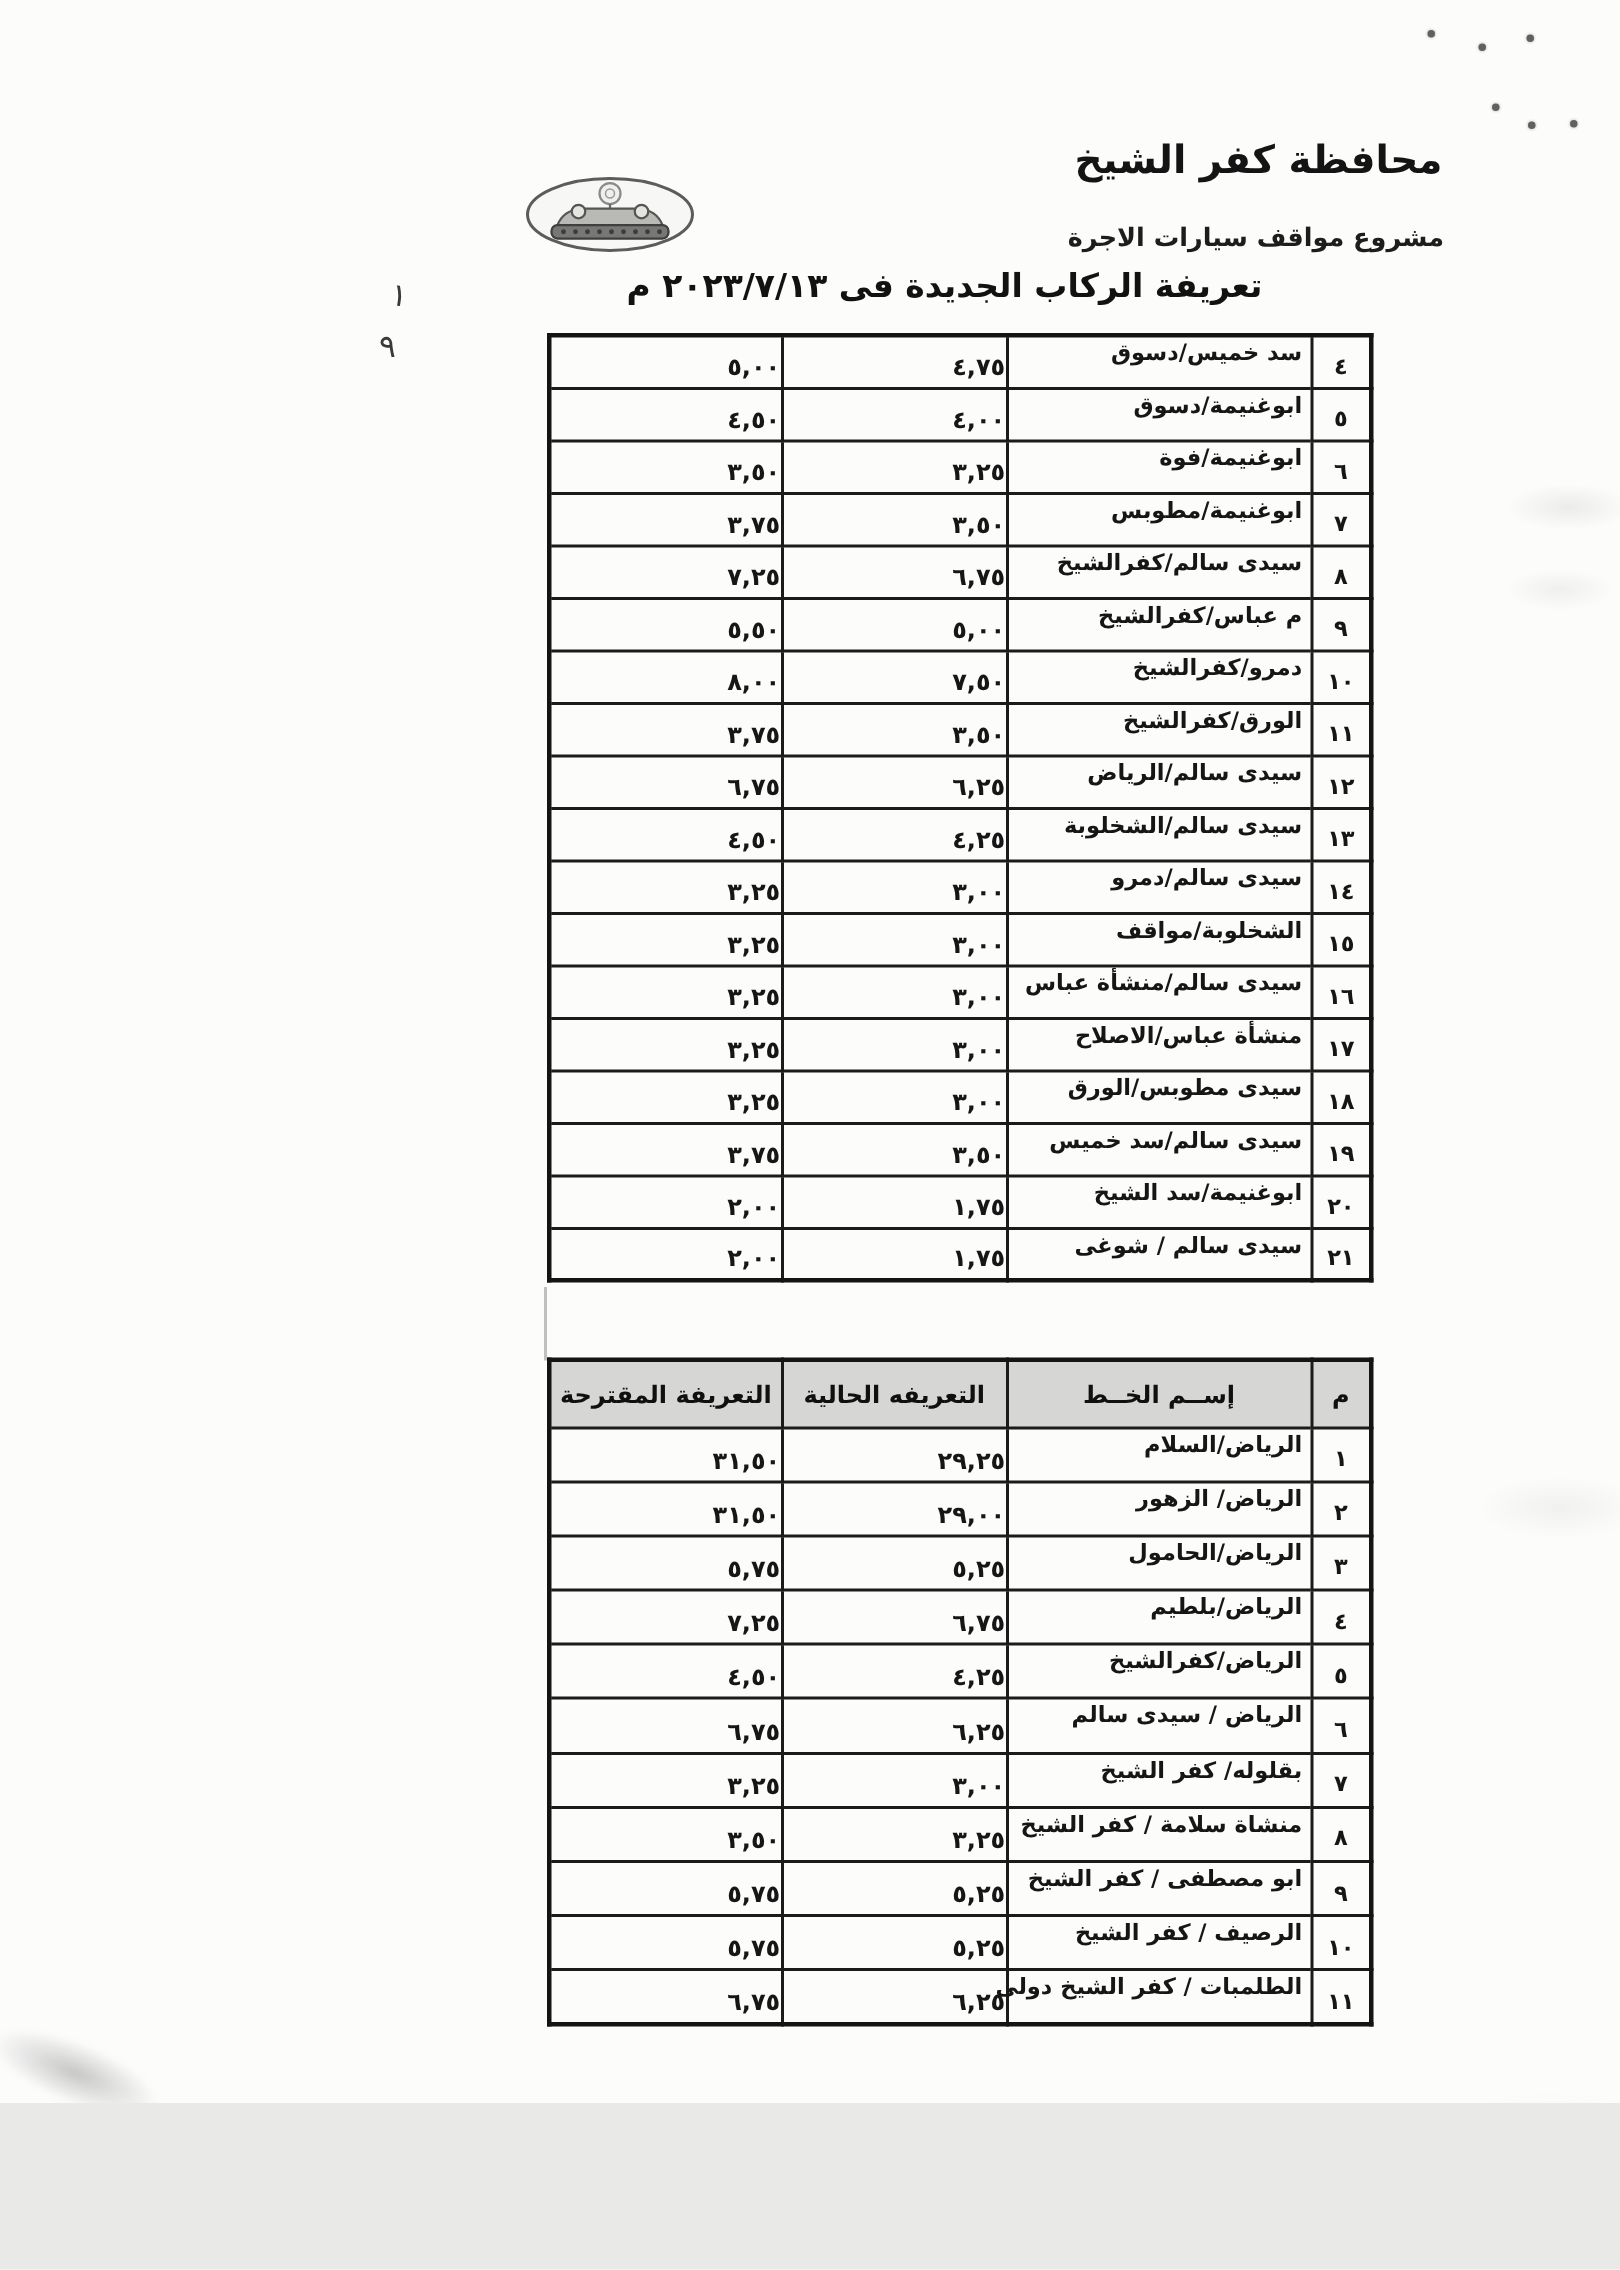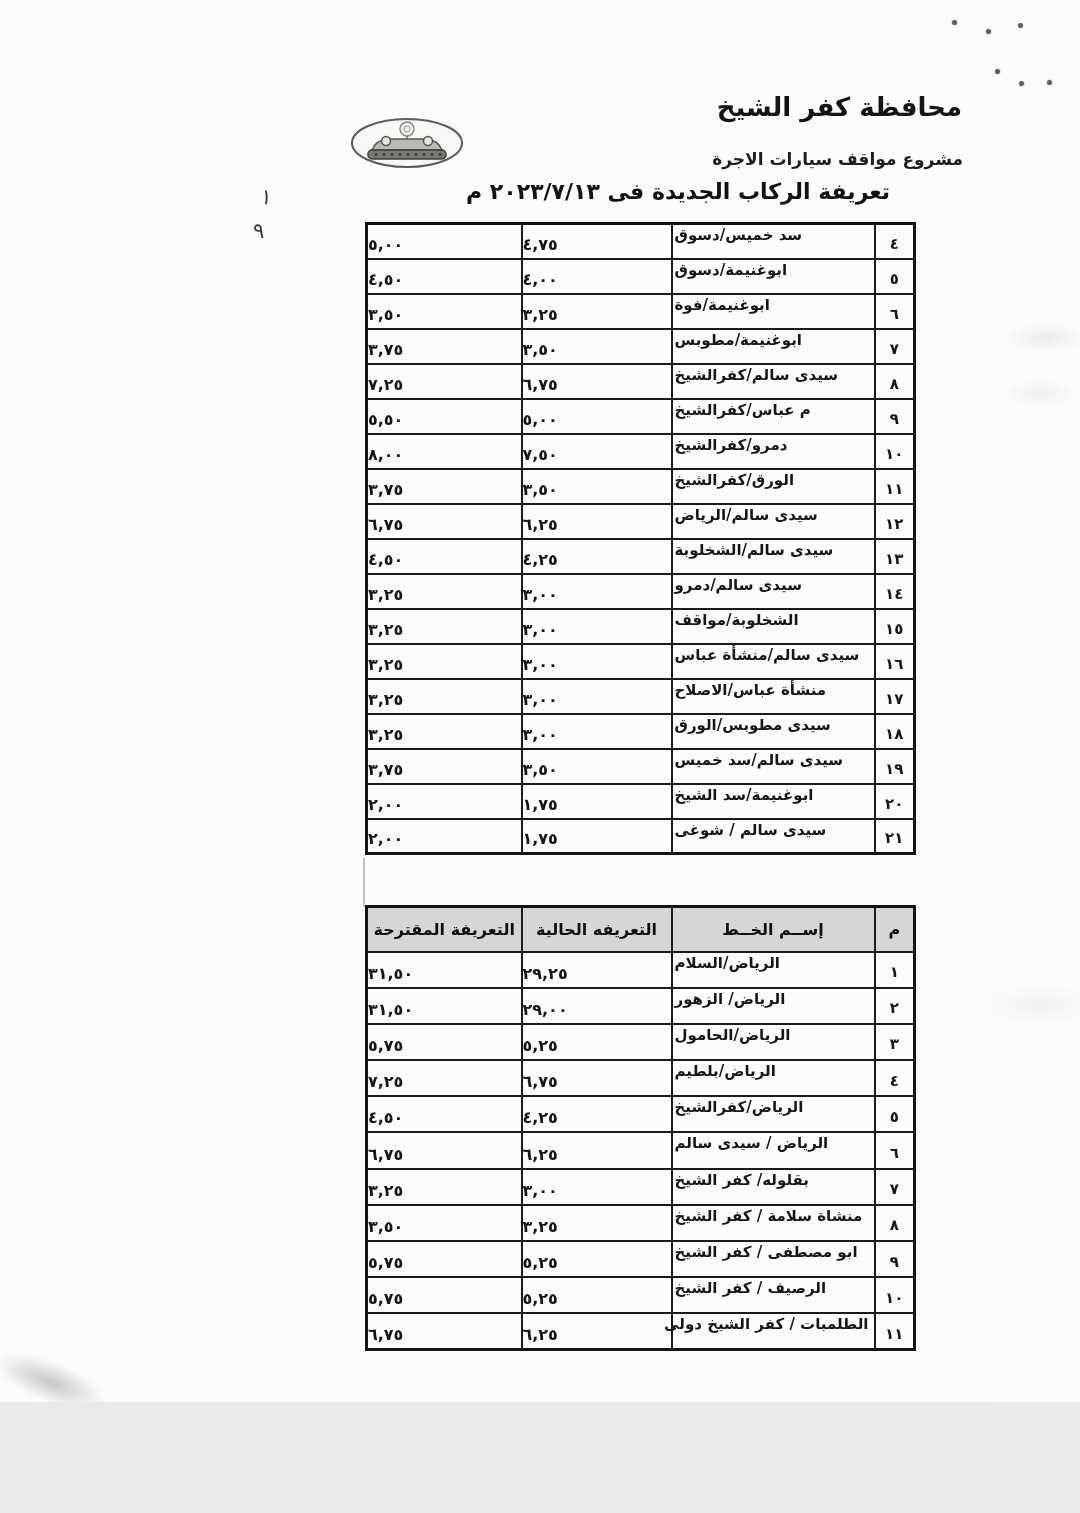--- a/index.html
+++ b/index.html
@@ -21,21 +21,21 @@
   
   .org-name {
     position:absolute; top:92px; right:118px;
     font-size:26px; font-weight:700; color:#141414; letter-spacing:0;
   }
   .project-name {
     position:absolute; top:149px; right:117px;
     font-size:17px; font-weight:700; color:#1d1d1d;margin-left:24px;
   }
   .doc-title {
-    position:absolute; top:179px; left:370px; width:520px; 
+    position:absolute; top:179px; left:370px; width:520px; text-align:center;
     font-size:22px; font-weight:700; color:#121212;
   }
 
   
   .logo { position:absolute; left:348px; top:114px; width:118px; height:58px; }
 
   
   .margin-note {
     position:absolute; font-size:21px; color:#3a3a3a; font-weight:400; direction:ltr;
   }
@@ -52,24 +52,24 @@
     border-collapse:collapse; table-layout:fixed;
     border:3px solid #141414; background:transparent;
   }
   #table1 { top:222px; }
   #table2 { top:905px; }
   td, th { border:2px solid #1b1b1b; color:#161616; font-weight:700; }
   #table1 tr { height:35px; }
   #table2 thead tr { height:45px; }
   #table2 tbody tr { height:36.2px; }
   td.col-no   { text-align:center; vertical-align:middle; font-size:15px; padding-top:5px; }
-  td.col-name { text-align:left; vertical-align:top; font-size:15px;
+  td.col-name { text-align:right; vertical-align:top; font-size:15px;
                 padding:1px 5px 0 2px; line-height:1.25; white-space:nowrap; }
   td.col-cur, td.col-prop {
-    text-align:left; vertical-align:bottom; font-size:16px; padding-bottom:4px;
+    text-align:right; vertical-align:bottom; font-size:16px; padding-bottom:4px;
   }
   th {
     background:#d6d6d5; font-size:16px; vertical-align:middle;
     color:#101010;
   }
 
   
   .section-title {
     position:absolute; top:866px; right:168px;
     font-size:20px; font-weight:700; color:#121212;

